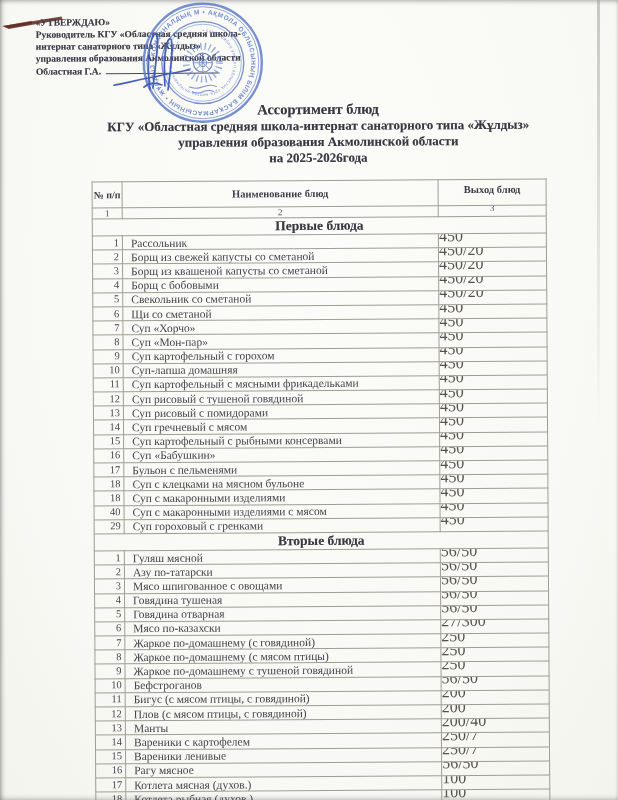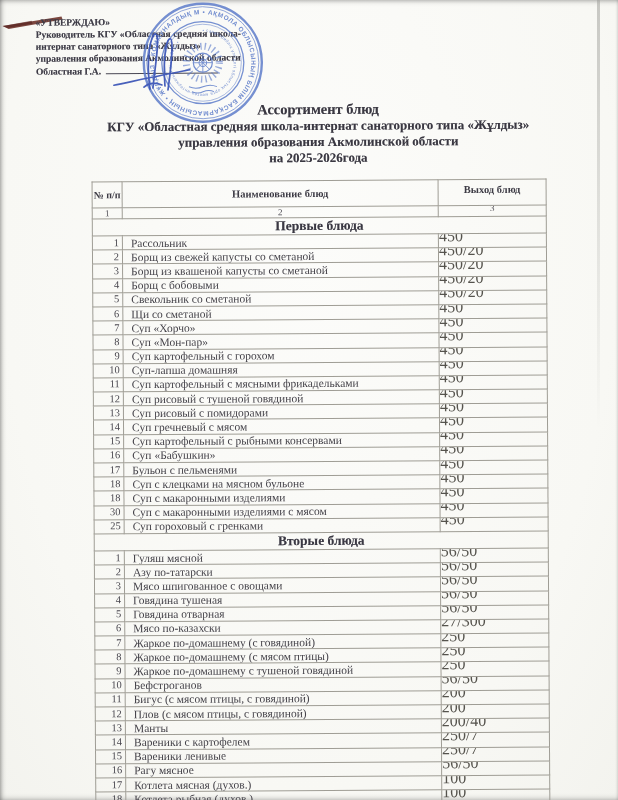--- a/index.html
+++ b/index.html
@@ -246,26 +246,26 @@
             <td class="num">18</td>
             <td class="nm">Суп с клецками на мясном бульоне</td>
             <td class="out"><span>450</span></td>
           </tr>
           <tr class="data-row">
             <td class="num">18</td>
             <td class="nm">Суп с макаронными изделиями</td>
             <td class="out"><span>450</span></td>
           </tr>
           <tr class="data-row">
-            <td class="num">30</td>
+            <td class="num">40</td>
             <td class="nm">Суп с макаронными изделиями с мясом</td>
             <td class="out"><span>450</span></td>
           </tr>
           <tr class="data-row">
-            <td class="num">25</td>
+            <td class="num">29</td>
             <td class="nm">Суп гороховый с гренками</td>
             <td class="out"><span>450</span></td>
           </tr>
           <tr class="section-row">
             <td colspan="3">Вторые блюда</td>
           </tr>
           <tr class="data-row">
             <td class="num">1</td>
             <td class="nm">Гуляш мясной</td>
             <td class="out"><span>56/50</span></td>

